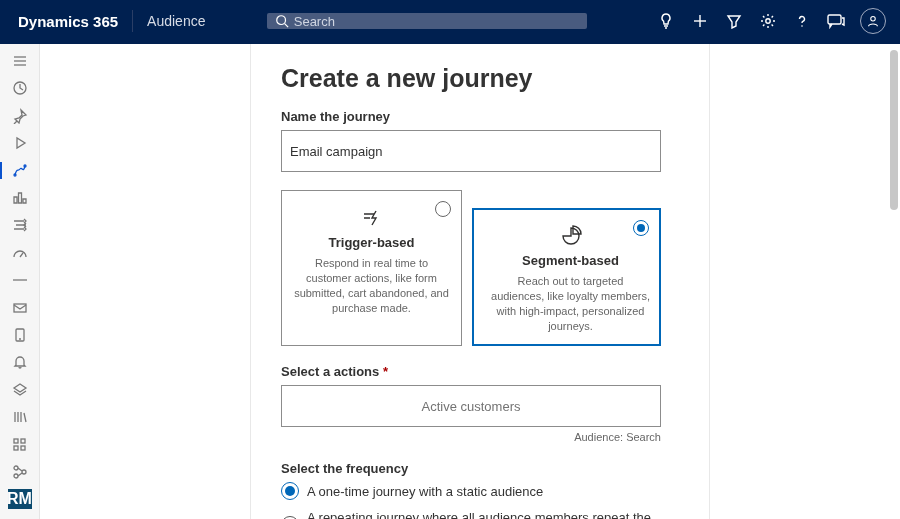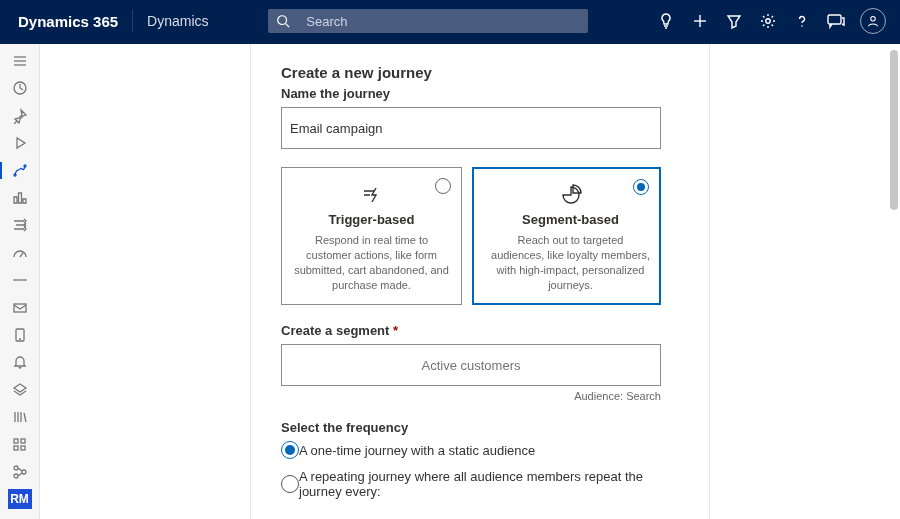--- a/index.html
+++ b/index.html
@@ -4,79 +4,79 @@
 <style>
   * { box-sizing: border-box; margin: 0; padding: 0; font-family: "Segoe UI", Arial, sans-serif; }
   html, body { width: 900px; height: 519px; overflow: hidden; background: #fff; }
 
   
   .topbar { display: flex; align-items: center; height: 44px; background: #002050; color: #fff; padding: 0 14px 2px 18px; gap: 14px; }
   .brand { font-size: 15px; font-weight: 600; white-space: nowrap; }
   .divider-v { width: 1px; height: 22px; background: #2a3e66; }
   .module { font-size: 14px; color: #d7dce6; }
   .search-wrap { flex: 0 0 320px; margin-left: auto; margin-right: auto; }
-  .search-box { display: flex; align-items: center; background: #495b7f; height: 24px; border-radius: 2px; padding: 0 8px; gap: 16px; }
+  .search-box { display: flex; align-items: center; background: #495b7f; height: 16px; border-radius: 2px; padding: 0 8px; gap: 5px; }
   .search-box input { background: transparent; border: 0; outline: 0; color: #cfd5e2; font-size: 13px; width: 100%; }
   .search-box input::placeholder { color: #cfd5e2; }
   .top-icons { display: flex; align-items: center; gap: 14px; margin-left: 8px; }
   .top-ico { width: 20px; height: 20px; display: flex; align-items: center; justify-content: center; color: #fff; cursor: pointer; }
   .avatar-circle { width: 26px; height: 26px; border: 1px solid #9fa9bf; border-radius: 50%; display:flex;align-items:center;justify-content:center; font-size:11px; color:#cfd5e2; cursor:pointer; }
 
   
   .body-row { display: flex; height: calc(519px - 44px); }
   .leftrail { width: 40px; background: #f6f6f6; border-right: 1px solid #e5e5e5; display: flex; flex-direction: column; align-items: center; padding-top: 4px; gap: 2px; }
   .rail-btn { width: 40px; height: 30px; display:flex; align-items:center; justify-content:center; color:#555; cursor:pointer; position:relative; }
   .rail-btn.active { color:#0b53ce; }
   .rail-btn.active::before { content:""; position:absolute; left:0; top:4px; bottom:4px; width:2px; background:#0b53ce; }
   .rail-spacer { flex:1; }
-  .rail-avatar { width:24px; height:24px; background:#1d4ed8; color:#fff; font-size:12px; font-weight:600; display:flex; align-items:center; justify-content:center; margin-bottom:10px; cursor:pointer; }
+  .rail-avatar { width:24px; height:24px; background:#0c4a6e; color:#fff; font-size:16px; font-weight:600; display:flex; align-items:center; justify-content:center; margin-bottom:10px; cursor:pointer; }
 
   
   .main-wrap { flex:1; position:relative; }
   .panel { position:absolute; left:210px; top:0; width:460px; height:100%; overflow-y:auto; padding: 20px 30px 24px 30px; border-left:1px solid #e8e8e8; border-right:1px solid #e8e8e8; }
-  .panel h1 { font-size:15px; font-weight:600; color:#333; margin-bottom:5px; }
+  .panel h1 { font-size:25px; font-weight:600; color:#333; margin-bottom:16px; }
   .lbl { font-size:13px; font-weight:600; color:#333; margin-bottom:6px; display:block; }
   .req::after { content:" *"; color:#a80000; }
   .txt-input { width:380px; height:42px; border:1px solid #8c8c8c; font-size:13px; color:#333; padding: 8px 8px; }
   .txt-input.blue { color:#737373;text-align:center; }
   .section { margin-bottom:18px; }
 
   .type-row { display:flex; gap:10px; width:380px; }
   .type-card { flex:1; border:1px solid #8c8c8c; padding:14px 10px 12px 10px; text-align:center; position:relative; cursor:pointer; }
-  .type-card.selected { border:2px solid #0067b8; padding:13px 9px 11px 17px; }
+  .type-card.selected { border:2px solid #0067b8; padding:13px 9px 11px 17px;margin-top:18px; }
   .type-radio { position:absolute; top:10px; right:10px; width:16px; height:16px; border:1px solid #666; border-radius:50%; display:flex; align-items:center; justify-content:center; }
   .type-card.selected .type-radio { border-color:#0067b8; }
   .type-card.selected .type-radio::after { content:""; width:8px; height:8px; background:#0067b8; border-radius:50%; }
   .type-icon { height:26px; display:flex; align-items:center; justify-content:center; margin-bottom:4px; color:#323130;}
   .type-title { font-size:13px; font-weight:600; color:#323130; margin-bottom:6px; }
   .type-desc { font-size:11px; color:#666; line-height:1.35; }
 
   .hint { font-size:11px; color:#666; text-align:right; width:380px; margin-top:4px; }
 
-  .radio-row { display:flex; align-items:center; font-size:13px; color:#333; margin-bottom:10px; cursor:pointer; }
+  .radio-row { display:flex; align-items:center; gap:8px; font-size:13px; color:#333; margin-bottom:10px; cursor:pointer; }
   .radio-dot { width:18px; height:18px; border:1px solid #555; border-radius:50%; display:flex; align-items:center; justify-content:center; flex-shrink:0; }
   .radio-row.selected .radio-dot { border-color:#0067b8; border-width:1px; }
   .radio-row.selected .radio-dot::after { content:""; width:10px; height:10px; background:#0067b8; border-radius:50%; }
 
   
   .fake-scroll { position:absolute; right:2px; top:6px; width:8px; height:160px; background:#c7c7c7; border-radius:4px; }
 
   svg { display:block; }
   .sico { stroke:#fff; stroke-width:1.4; fill:none; }
   .rico { stroke:#777; stroke-width:1.3; fill:none; }
   .rail-btn.active .rico { stroke:#0b53ce; }
   .cico { stroke:#323130; stroke-width:1.4; fill:none; }
 </style>
 </head>
 <body>
 
 <div class="topbar">
   <span class="brand">Dynamics 365</span>
   <div class="divider-v"></div>
-  <span class="module">Dynamics</span>
+  <span class="module">Audience</span>
   <div class="search-wrap">
     <div class="search-box">
       <span>
         <svg width="14" height="14" viewBox="0 0 16 16">
             <circle class="sico" cx="7" cy="7" r="5"></circle>
             <line class="sico" x1="11" y1="11" x2="15" y2="15"></line>
           </svg>
       </span>
       <input type="text" placeholder="Search" style="">
     </div>
@@ -264,21 +264,21 @@
                   <path class="cico" d="M13 1a8 8 0 0 1 8 8h-8z"></path>
                 </svg>
             </div>
             <div class="type-title">Segment-based</div>
             <div class="type-desc">Reach out to targeted audiences, like loyalty members, with high-impact, personalized journeys.</div>
           </div>
         </div>
       </div>
 
       <div class="section">
-        <label class="lbl req">Create a segment</label>
+        <label class="lbl req">Select a actions</label>
         <input class="txt-input blue" value="Active customers" style="">
         <div class="hint">Audience: Search</div>
       </div>
 
       <div class="section">
         <label class="lbl">Select the frequency</label>
 
         <div class="radio-row selected">
           <div class="radio-dot"></div>
           <span>A one-time journey with a static audience</span>

